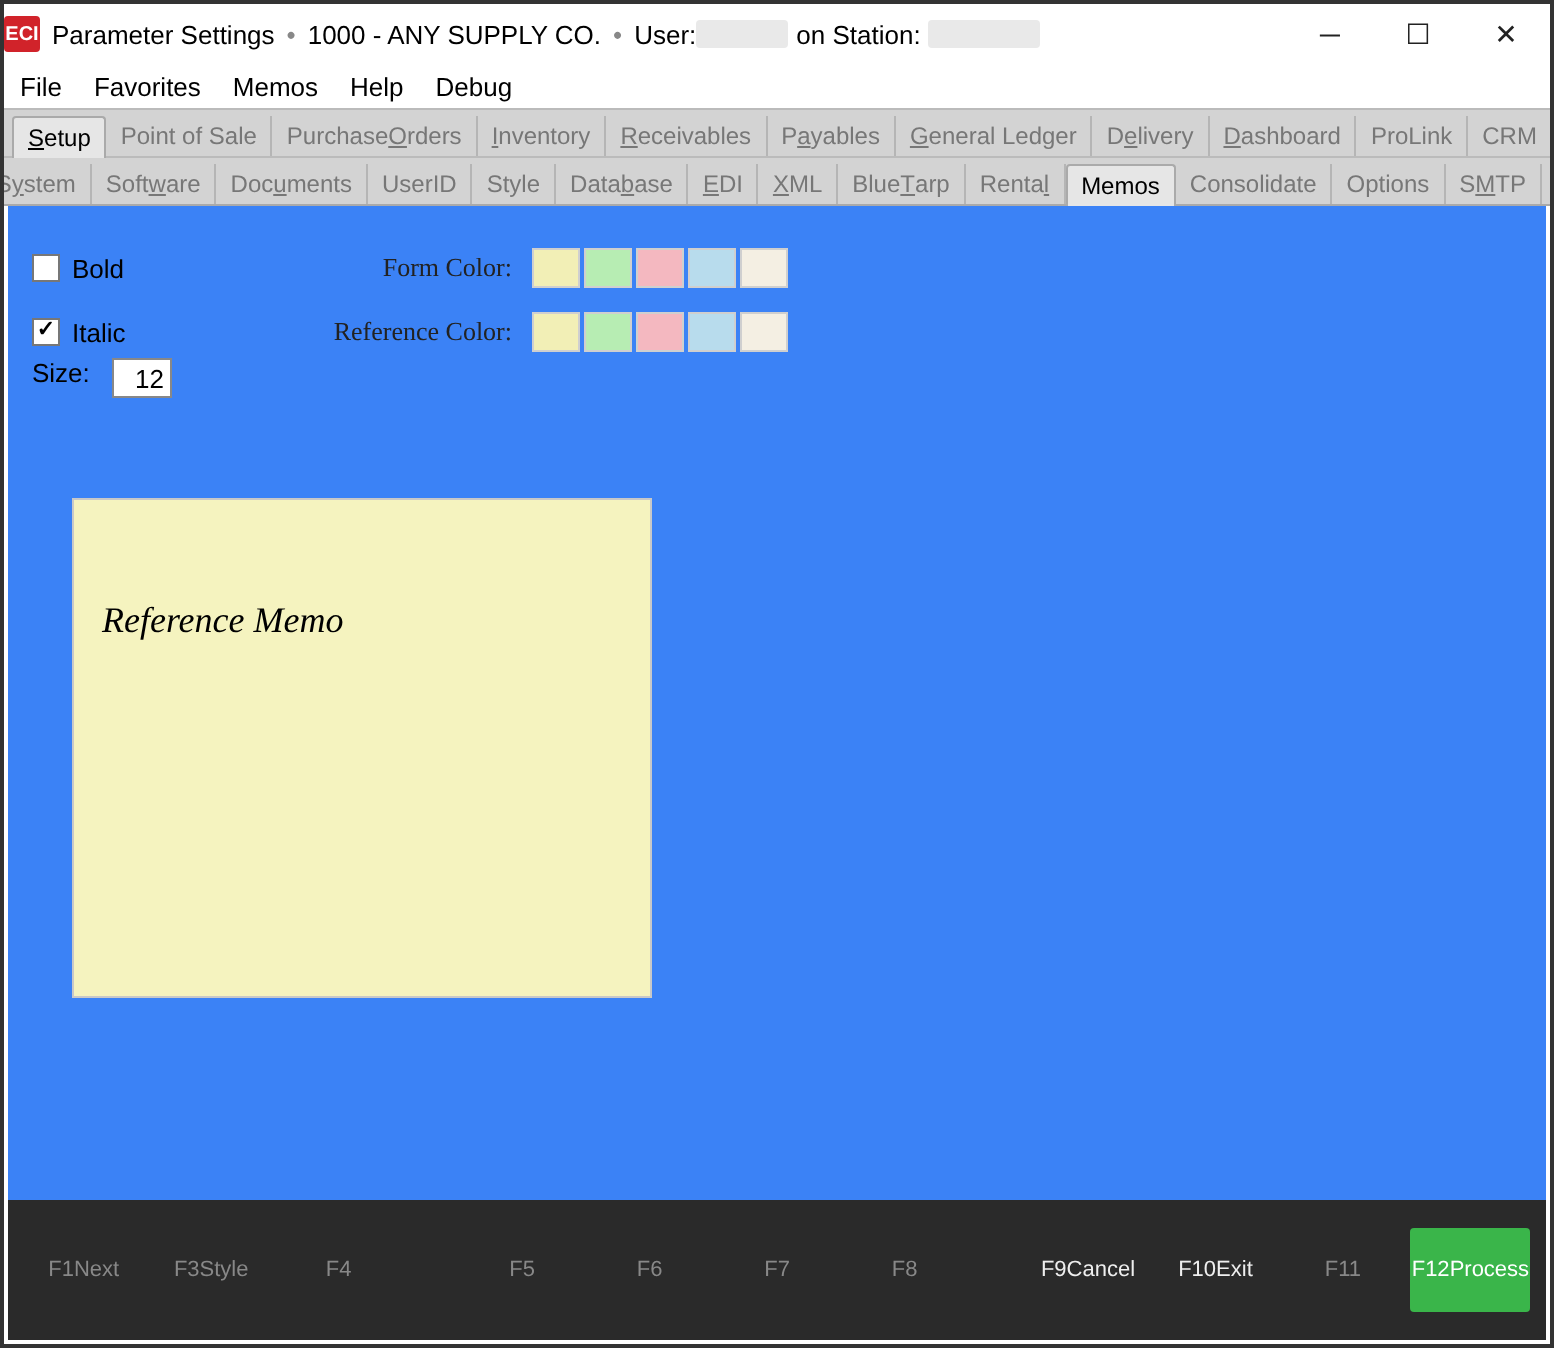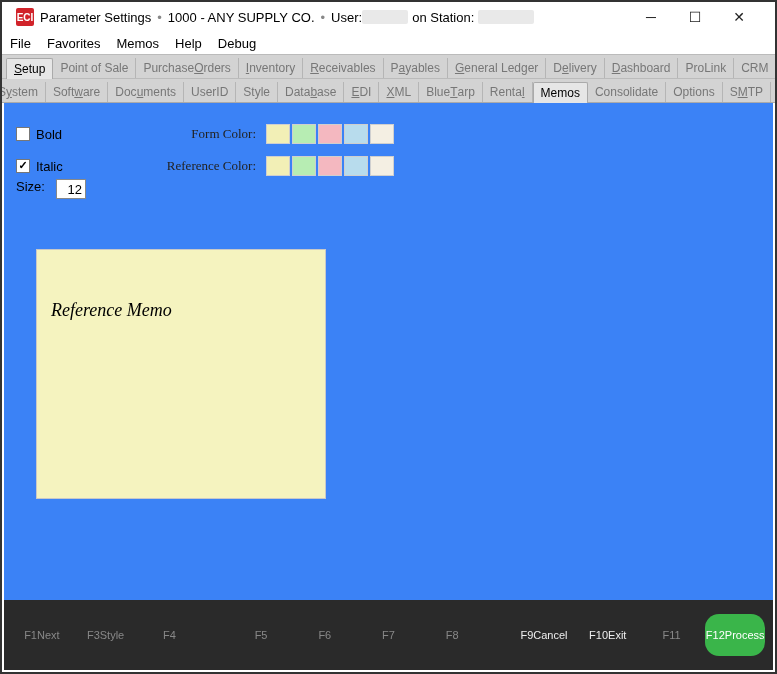--- a/index.html
+++ b/index.html
@@ -11,21 +11,21 @@
     width: 777px;
     height: 674px;
     overflow: hidden;
     position: relative;
     border: 2px solid #333;
   }
   .titlebar {
     height: 30px;
     display: flex;
     align-items: center;
-    padding: 0 14px;
+    padding: 0 0;
     background: #fff;
     color: #000;
     font-size: 13px;
   }
   .titlebar .app-icon {
     width: 18px; height: 18px;
     background: #d1232a;
     color: #fff;
     font-size: 10px;
     font-weight: bold;
@@ -178,21 +178,21 @@
     height: 42px;
     color: #888;
     font-size: 11px;
     display: flex;
     flex-direction: row;
     align-items: center;
     justify-content: center;
     cursor: default;
   }
   .fk.white { color: #eee; }
-  .fk.green { background: #3ab54a; color: #fff; border-radius: 14px; }
+  .fk.green { background: #3ab54a; color: #fff; border-radius: 2px; }
   .fk .key { font-size: 11px; }
   .fk .lbl { font-size: 11px; }
   .fk-gap { width: 24px; }
 </style>
 </head>
 <body>
 
 <div class="titlebar">
   <span class="app-icon">ECI</span>
   <span class="title-text">Parameter Settings</span>

